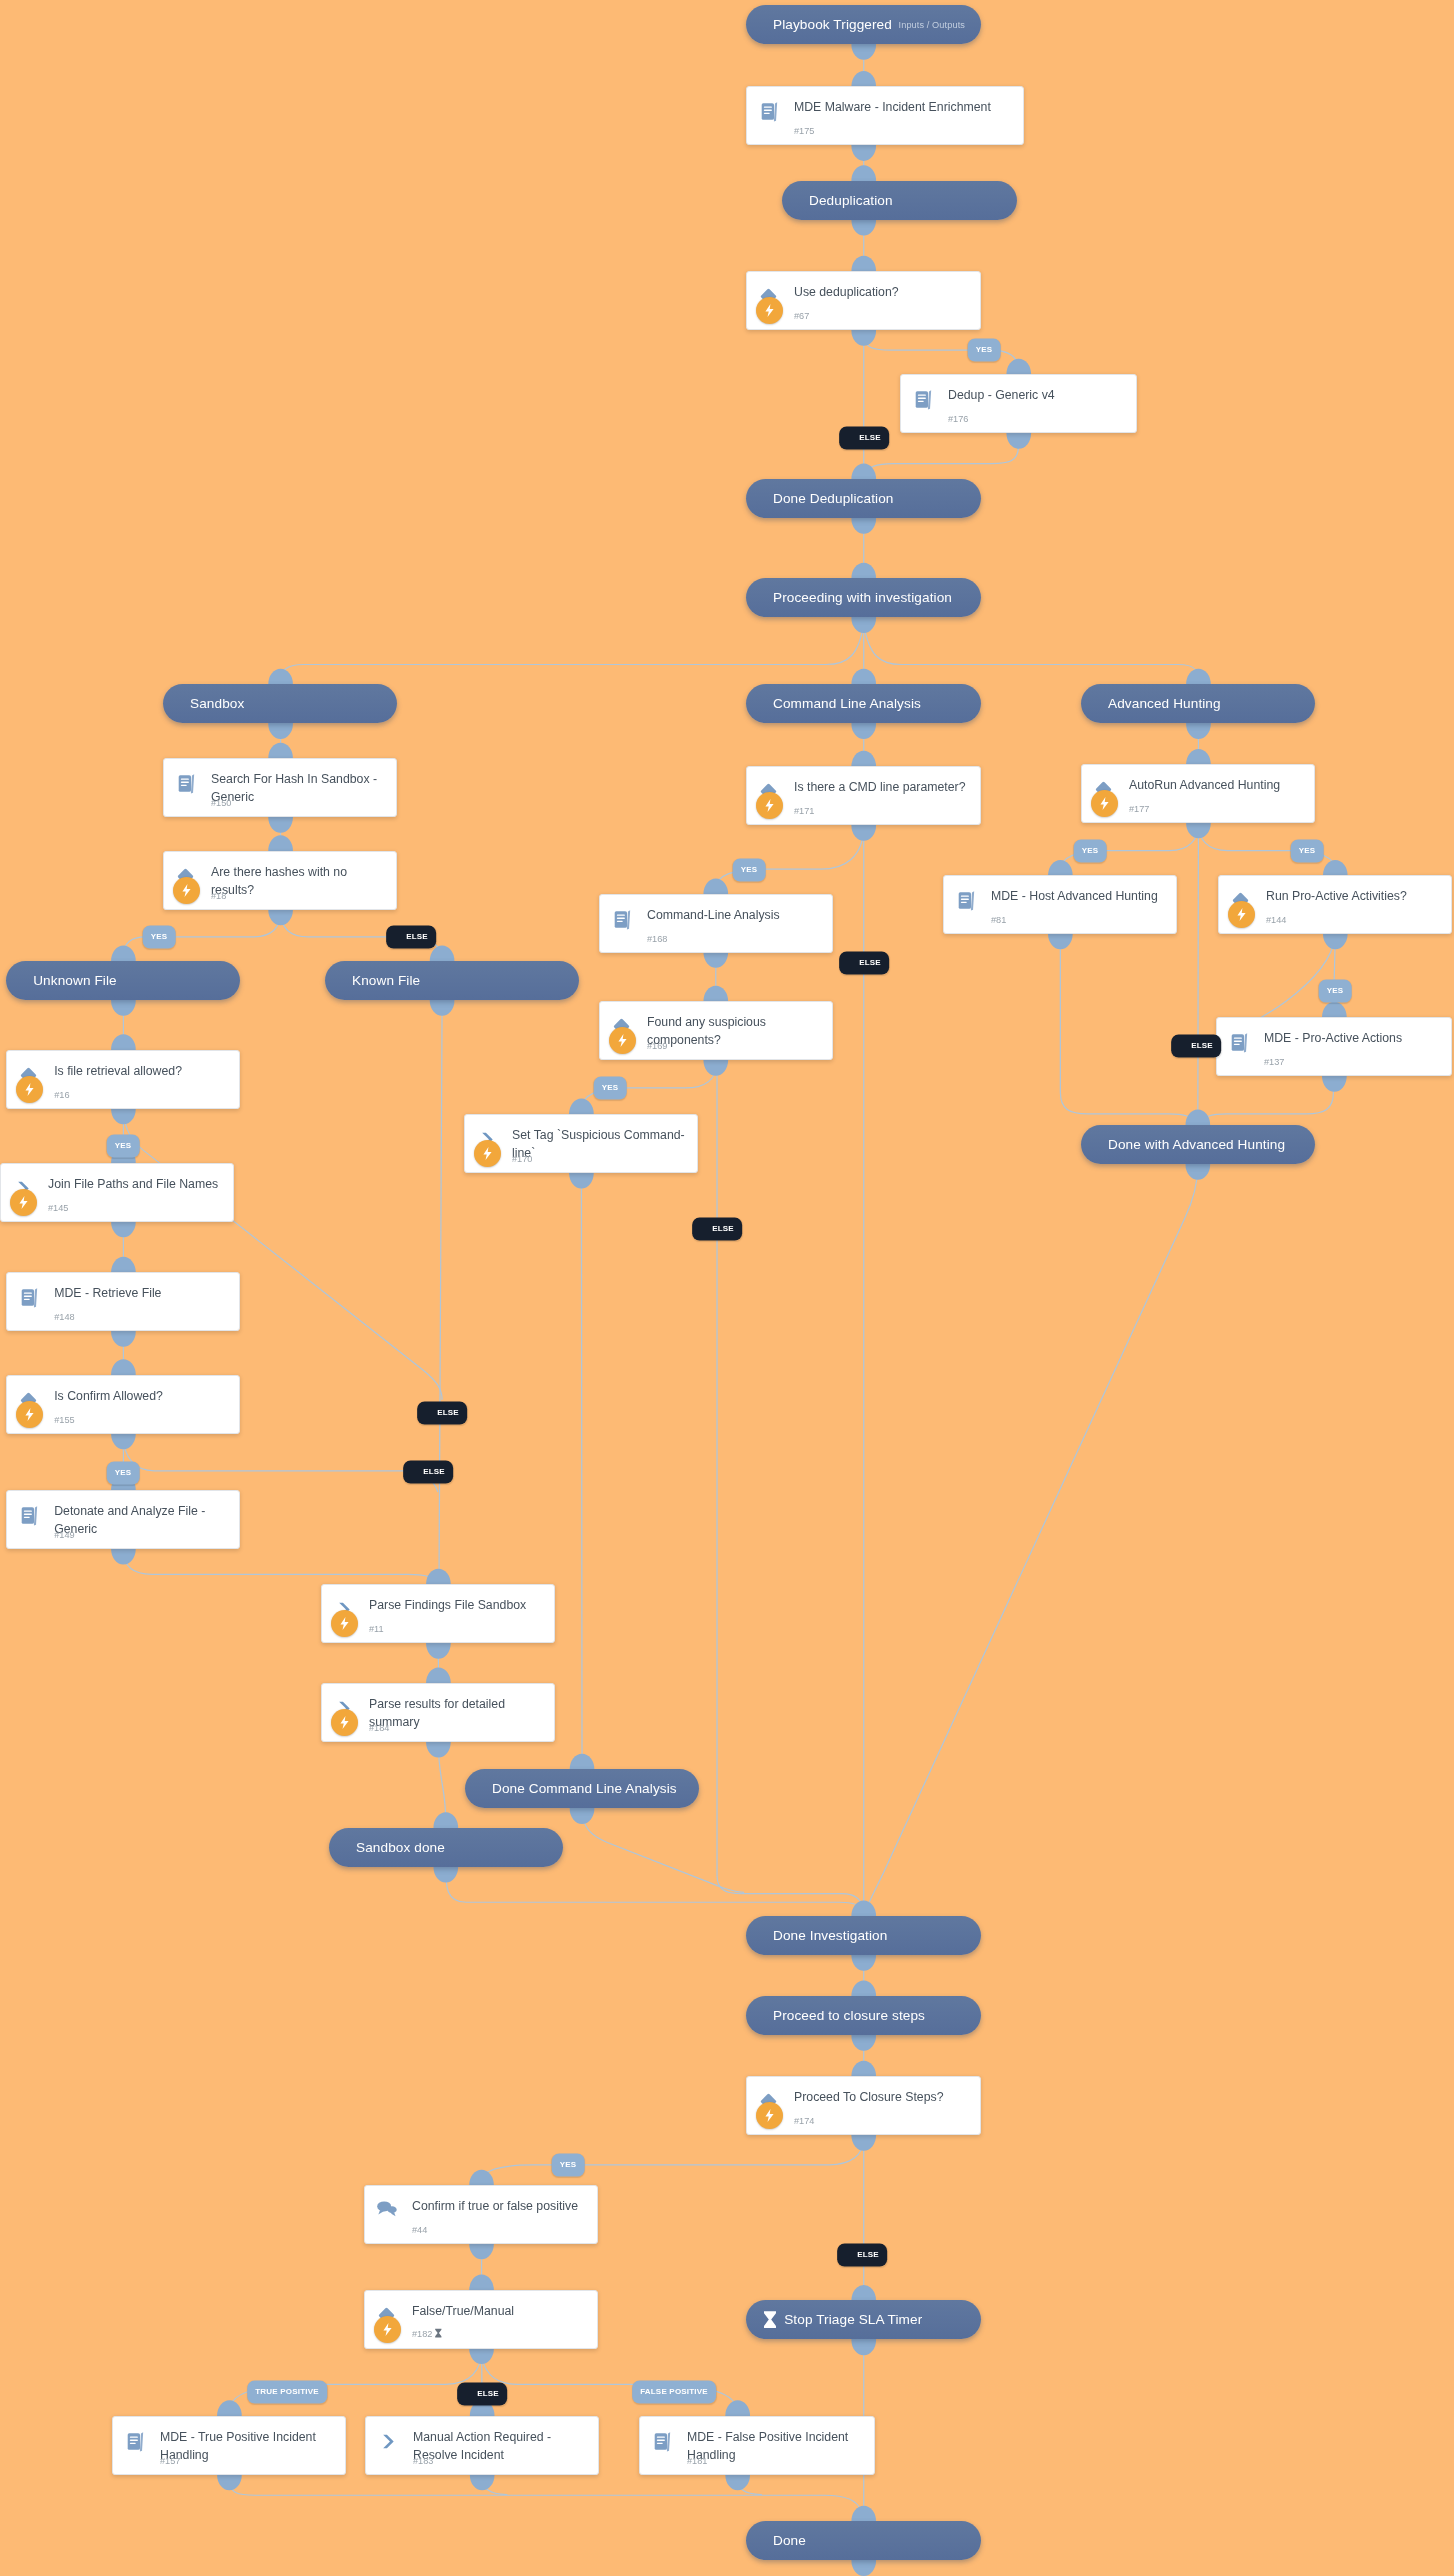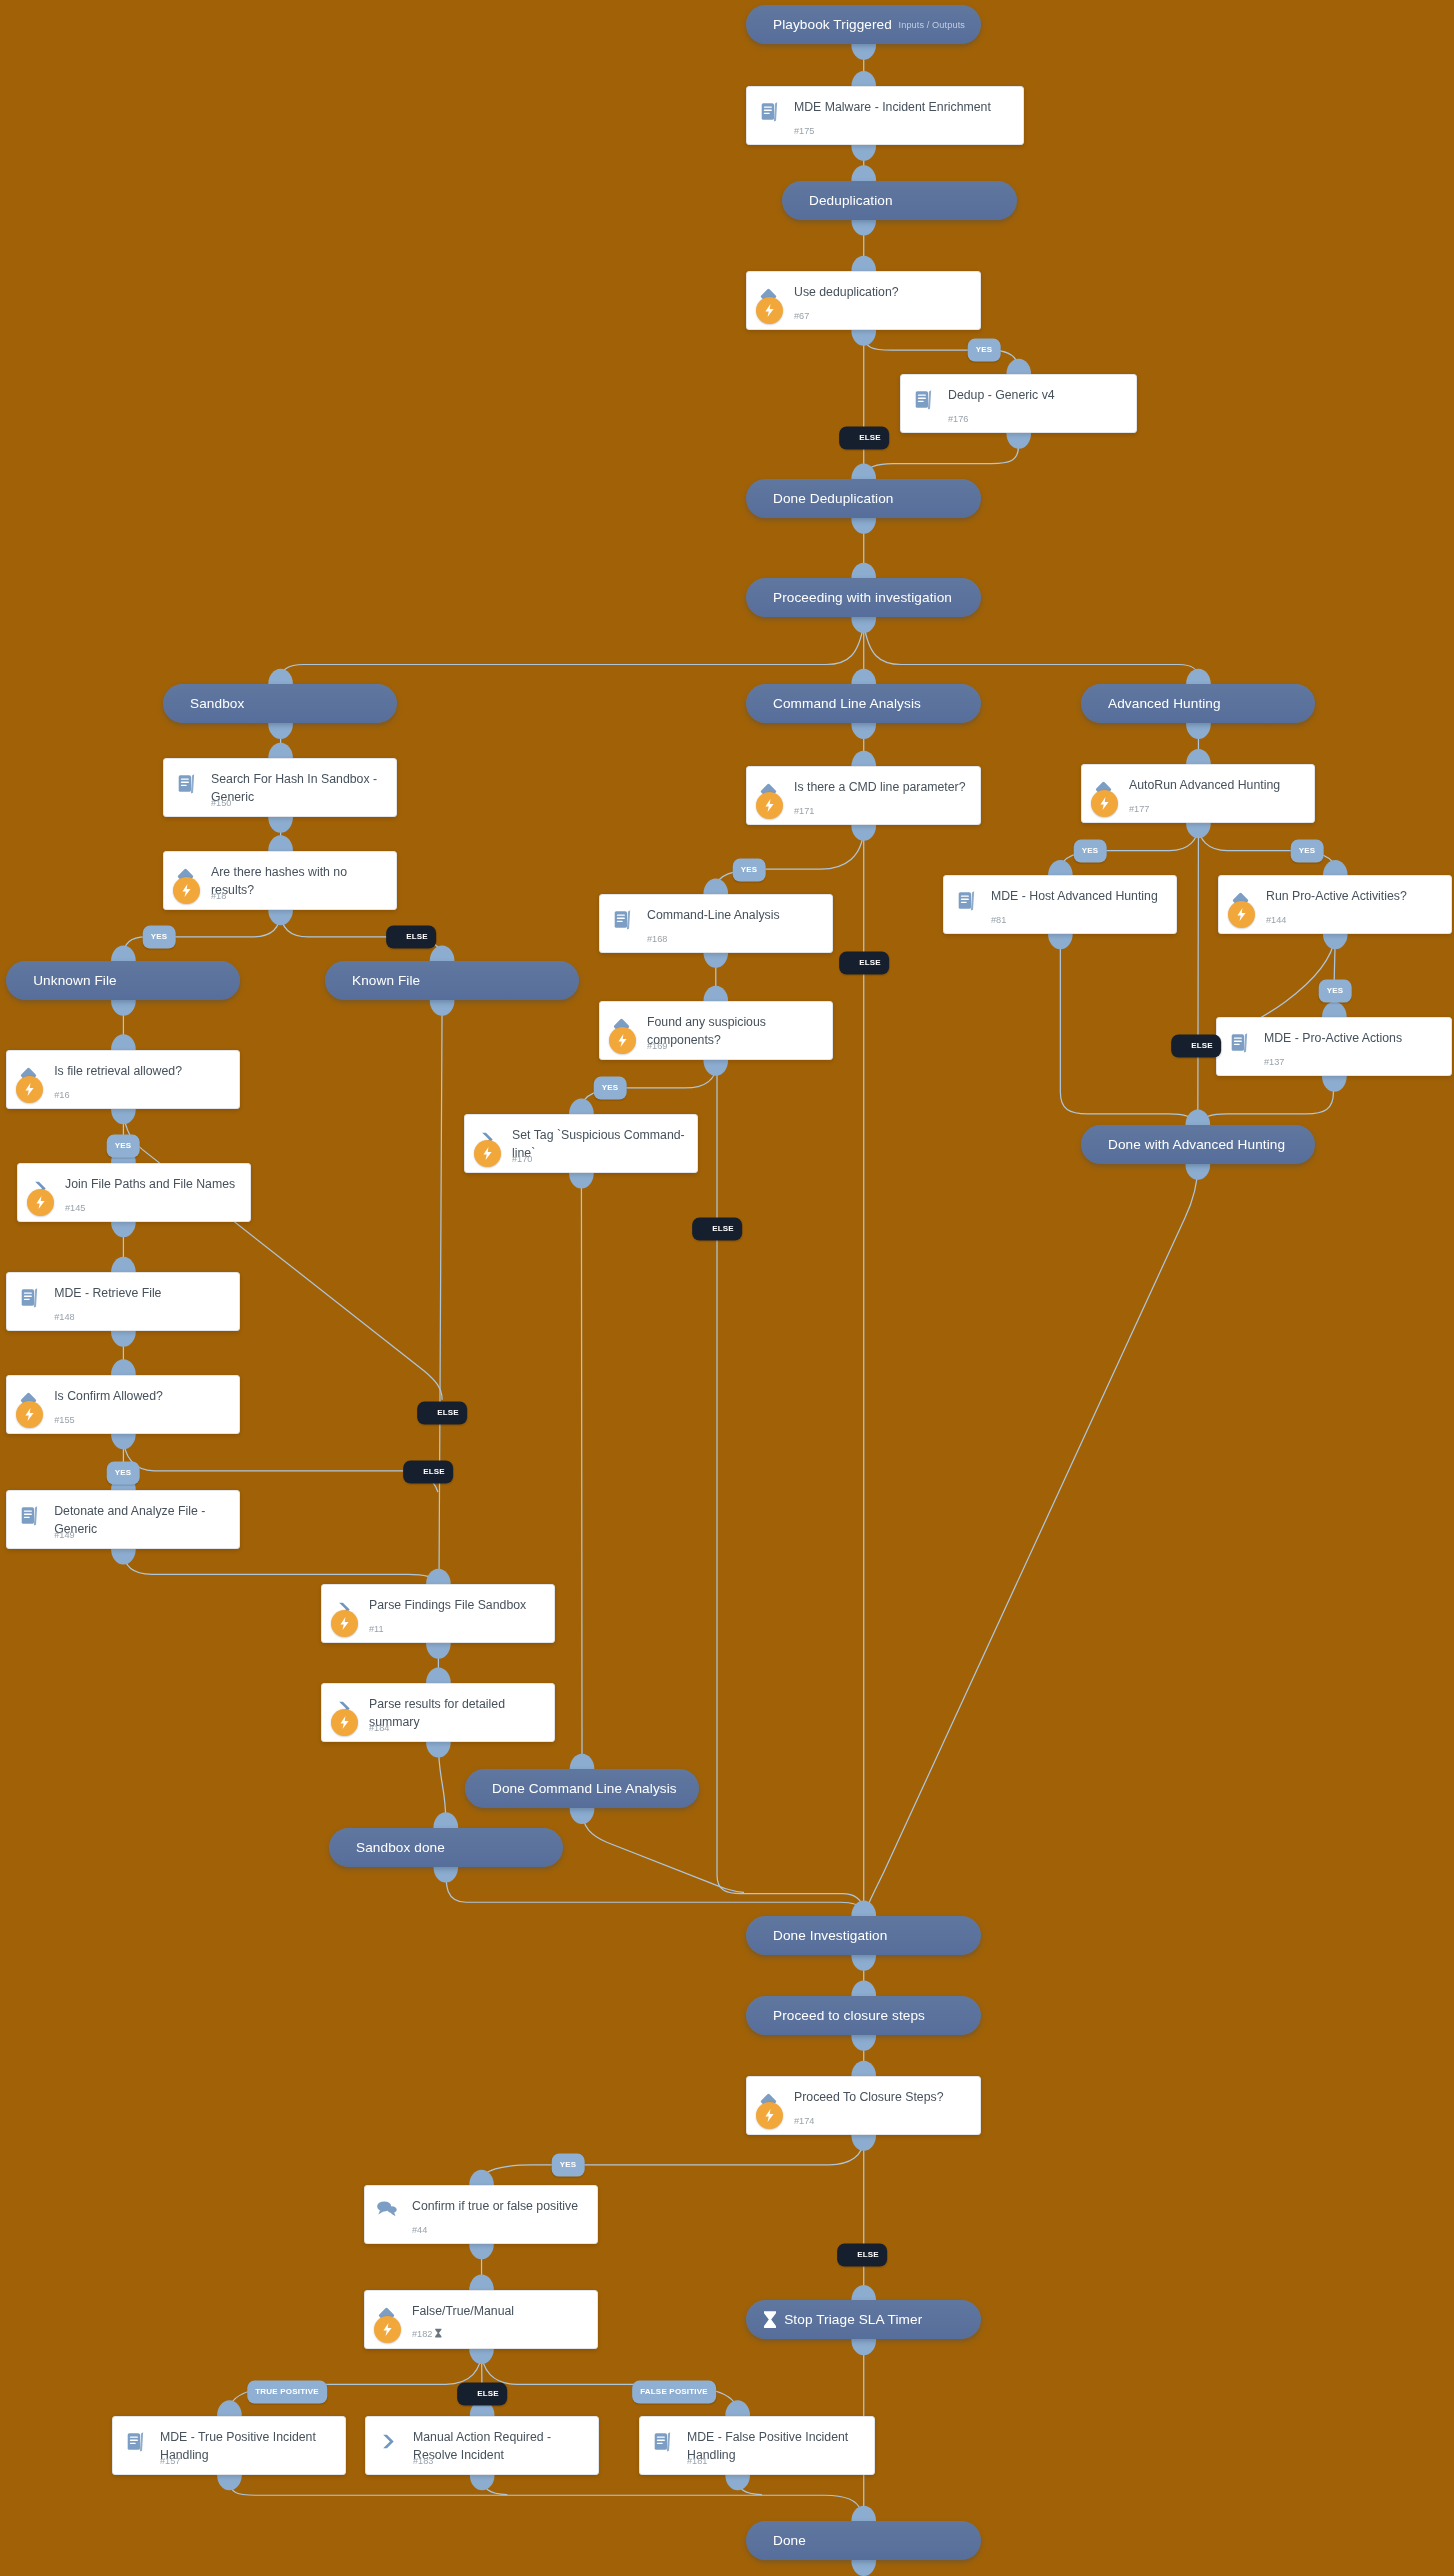--- a/index.html
+++ b/index.html
@@ -1,16 +1,16 @@
 <!DOCTYPE html>
 <html style="font-size:10px"><head>
 <meta charset="utf-8">
 <style>
   html,body{margin:0;padding:0;background:#ffffff;font-family:"Liberation Sans",sans-serif;}
-  #canvas{position:relative;width:1455px;height:2576px;background:#a16207;overflow:hidden;}
+  #canvas{position:relative;width:1455px;height:2576px;background:#fdba74;overflow:hidden;}
   svg.wires{position:absolute;left:0;top:0;width:1455px;height:2576px;}
   .node{position:absolute;box-sizing:border-box;}
   .section{
     background:linear-gradient(180deg,#60789f 0%,#566e9a 100%);
     border-radius:20.3px;color:#fff;display:flex;align-items:center;
     padding:0 16px 0 27px;font-size:13.6px;letter-spacing:0.1px;
     box-shadow:0 2.5px 5px rgba(50,70,100,.35);cursor:pointer;
   }
   .section .pill-label{white-space:nowrap;overflow:hidden;text-overflow:ellipsis;}
   .section .pill-right{margin-left:auto;font-size:9.2px;color:#c2cedf;white-space:nowrap;}
@@ -428,21 +428,21 @@
         </div>
         <div class="bolt">
           <svg viewBox="0 0 24 24">
             <path d="M13.5 1.5 L5.5 13.5 L10.8 13.5 L8.8 22.5 L18.5 9.5 L12.3 9.5 Z" fill="#ffffff"></path>
           </svg>
         </div>
       </div>
       <div class="node section" style="left: 1081px; top: 1125px; width: 234px; height: 39px;">
         <span class="pill-label">Done with Advanced Hunting</span>
       </div>
-      <div class="node box" style="left: 17px; top: 1163px; width: 234px; height: 59px;">
+      <div class="node box" style="left: 0; top: 1163px; width: 234px; height: 59px;">
         <div class="ticon"><svg viewBox="0 0 34 34">
             <path d="M10 6 L21 17 L10 28 L16 28 L27 17 L16 6 Z" fill="#6f97c2"></path>
           </svg></div>
         <div class="title">Join File Paths and File Names</div>
         <div class="num">
           <span>#145</span>
         </div>
         <div class="bolt">
           <svg viewBox="0 0 24 24">
             <path d="M13.5 1.5 L5.5 13.5 L10.8 13.5 L8.8 22.5 L18.5 9.5 L12.3 9.5 Z" fill="#ffffff"></path>

